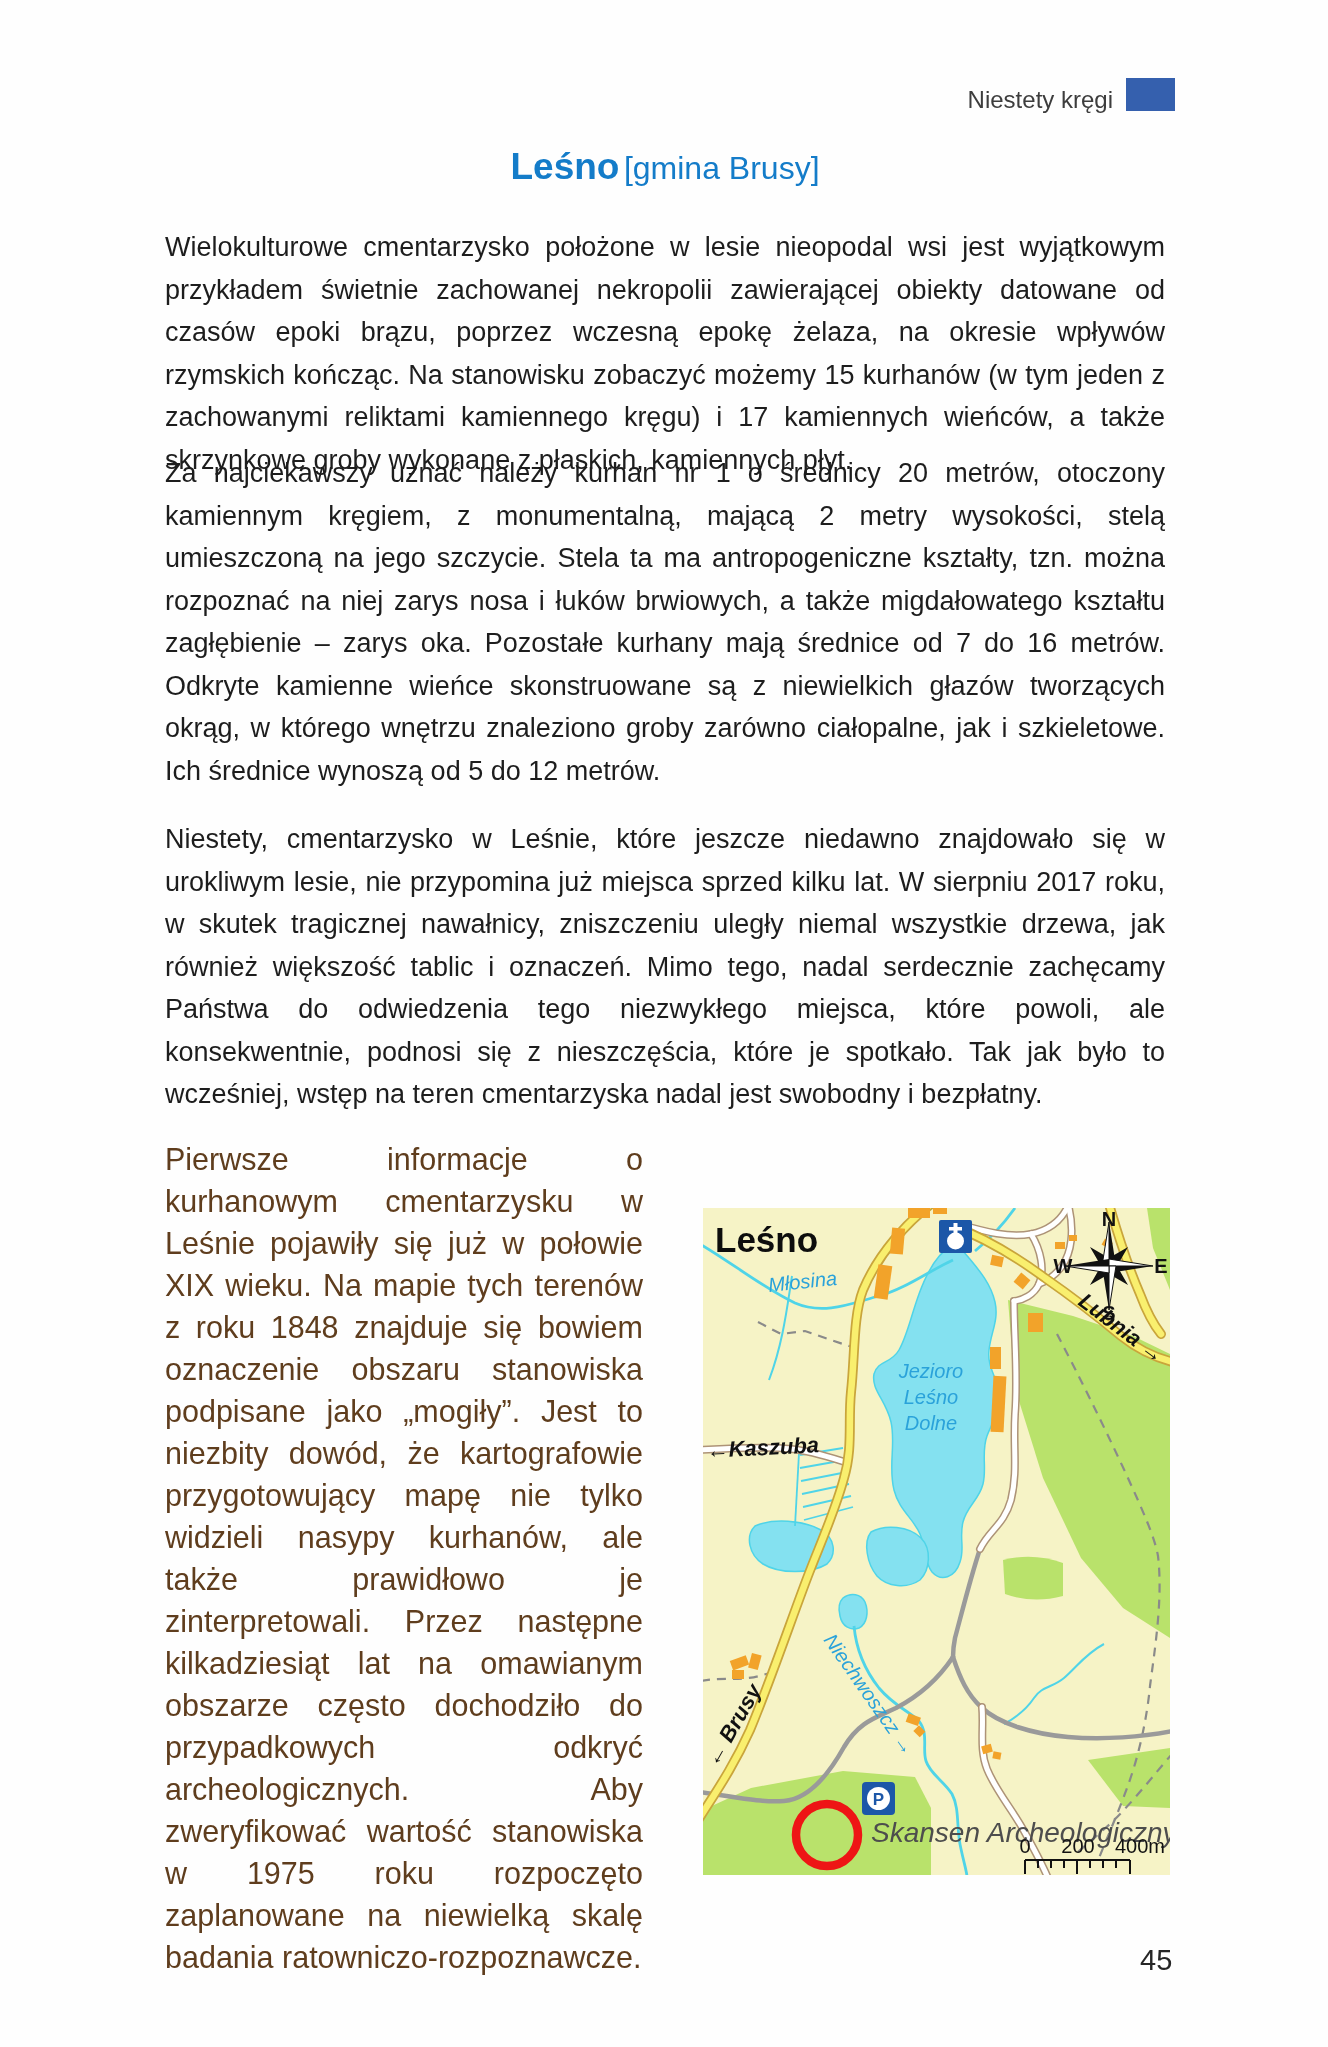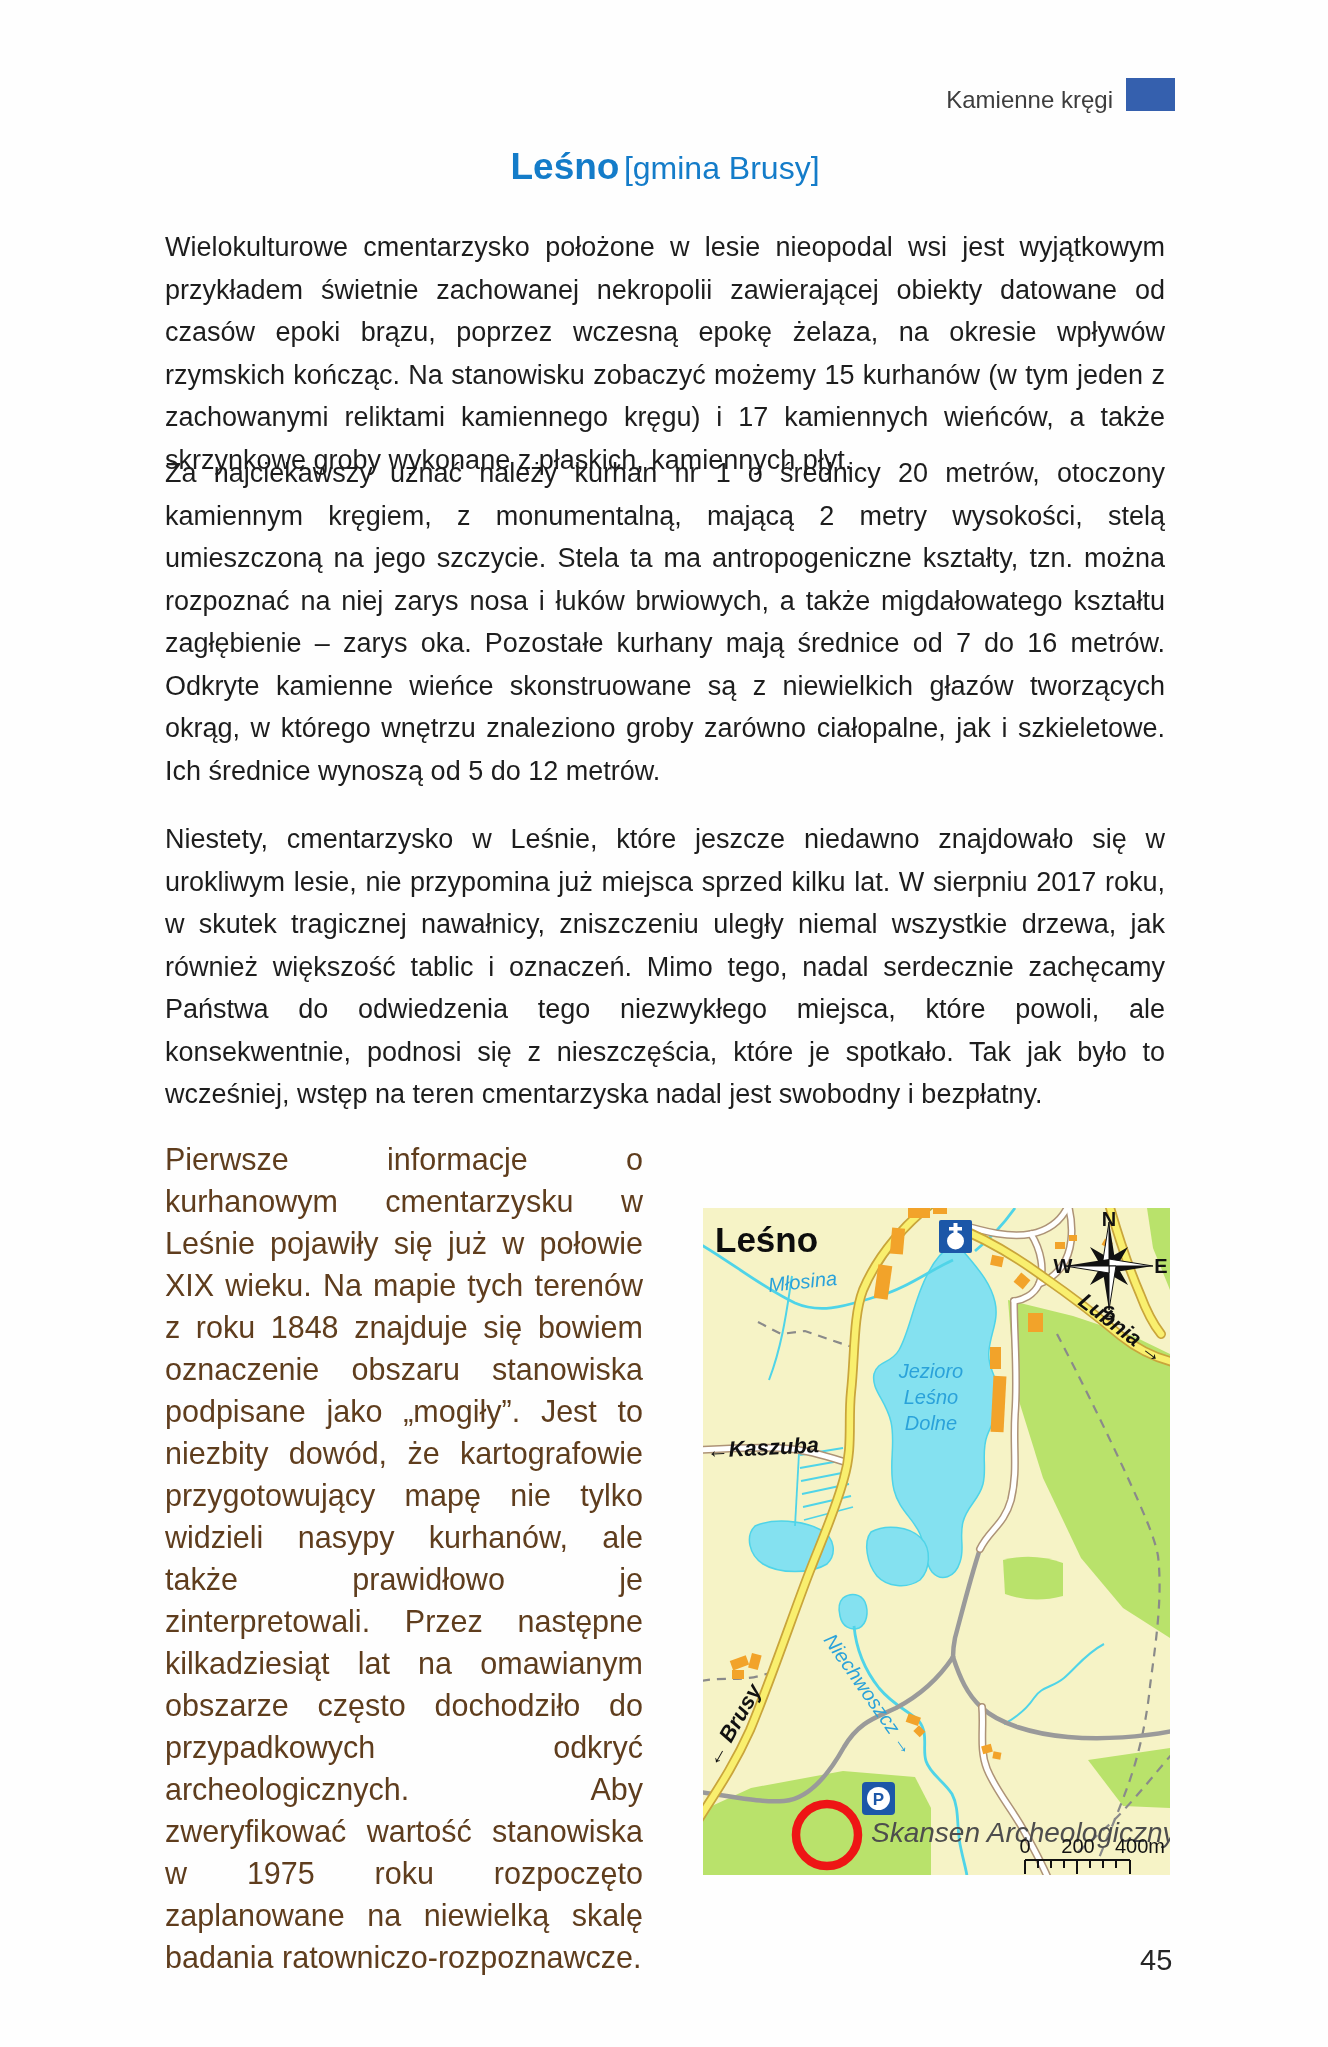--- a/index.html
+++ b/index.html
@@ -41,21 +41,21 @@
   .map-road-label{font-size:22px;font-style:italic;font-weight:600;fill:#111;}
   .map-site-label{font-size:28px;font-style:italic;fill:#4d4d4d;}
   .map-scale-label{font-size:20px;fill:#111;}
   .compass-letter{font-size:20px;font-weight:bold;fill:#111;}
 </style>
 </head>
 <body>
 
 <div class="page">
 
-  <div class="header-label">Kamienne kręgi</div>
+  <div class="header-label">Niestety kręgi</div>
   <div class="header-square"></div>
 
   <div class="page-title">
     <span class="title-main">Leśno</span>
     <span class="title-sub">[gmina Brusy]</span>
   </div>
 
   <div class="body-par par-1">Wielokulturowe cmentarzysko położone w lesie nieopodal wsi jest wyjątkowym przykładem świetnie zachowanej nekropolii zawierającej obiekty datowane od czasów epoki brązu, poprzez wczesną epokę żelaza, na okresie wpływów rzymskich kończąc. Na stanowisku zobaczyć możemy 15 kurhanów (w tym jeden z zachowanymi reliktami kamiennego kręgu) i 17 kamiennych wieńców, a także skrzynkowe groby wykonane z płaskich, kamiennych płyt.</div>
   <div class="body-par par-2">Za najciekawszy uznać należy kurhan nr 1 o średnicy 20 metrów, otoczony kamiennym kręgiem, z monumentalną, mającą 2 metry wysokości, stelą umieszczoną na jego szczycie. Stela ta ma antropogeniczne kształty, tzn. można rozpoznać na niej zarys nosa i łuków brwiowych, a także migdałowatego kształtu zagłębienie – zarys oka. Pozostałe kurhany mają średnice od 7 do 16 metrów. Odkryte kamienne wieńce skonstruowane są z niewielkich głazów tworzących okrąg, w którego wnętrzu znaleziono groby zarówno ciałopalne, jak i szkieletowe. Ich średnice wynoszą od 5 do 12 metrów.</div>
   <div class="body-par par-3">Niestety, cmentarzysko w Leśnie, które jeszcze niedawno znajdowało się w urokliwym lesie, nie przypomina już miejsca sprzed kilku lat. W sierpniu 2017 roku, w skutek tragicznej nawałnicy, zniszczeniu uległy niemal wszystkie drzewa, jak również większość tablic i oznaczeń. Mimo tego, nadal serdecznie zachęcamy Państwa do odwiedzenia tego niezwykłego miejsca, które powoli, ale konsekwentnie, podnosi się z nieszczęścia, które je spotkało. Tak jak było to wcześniej, wstęp na teren cmentarzyska nadal jest swobodny i bezpłatny.</div>

